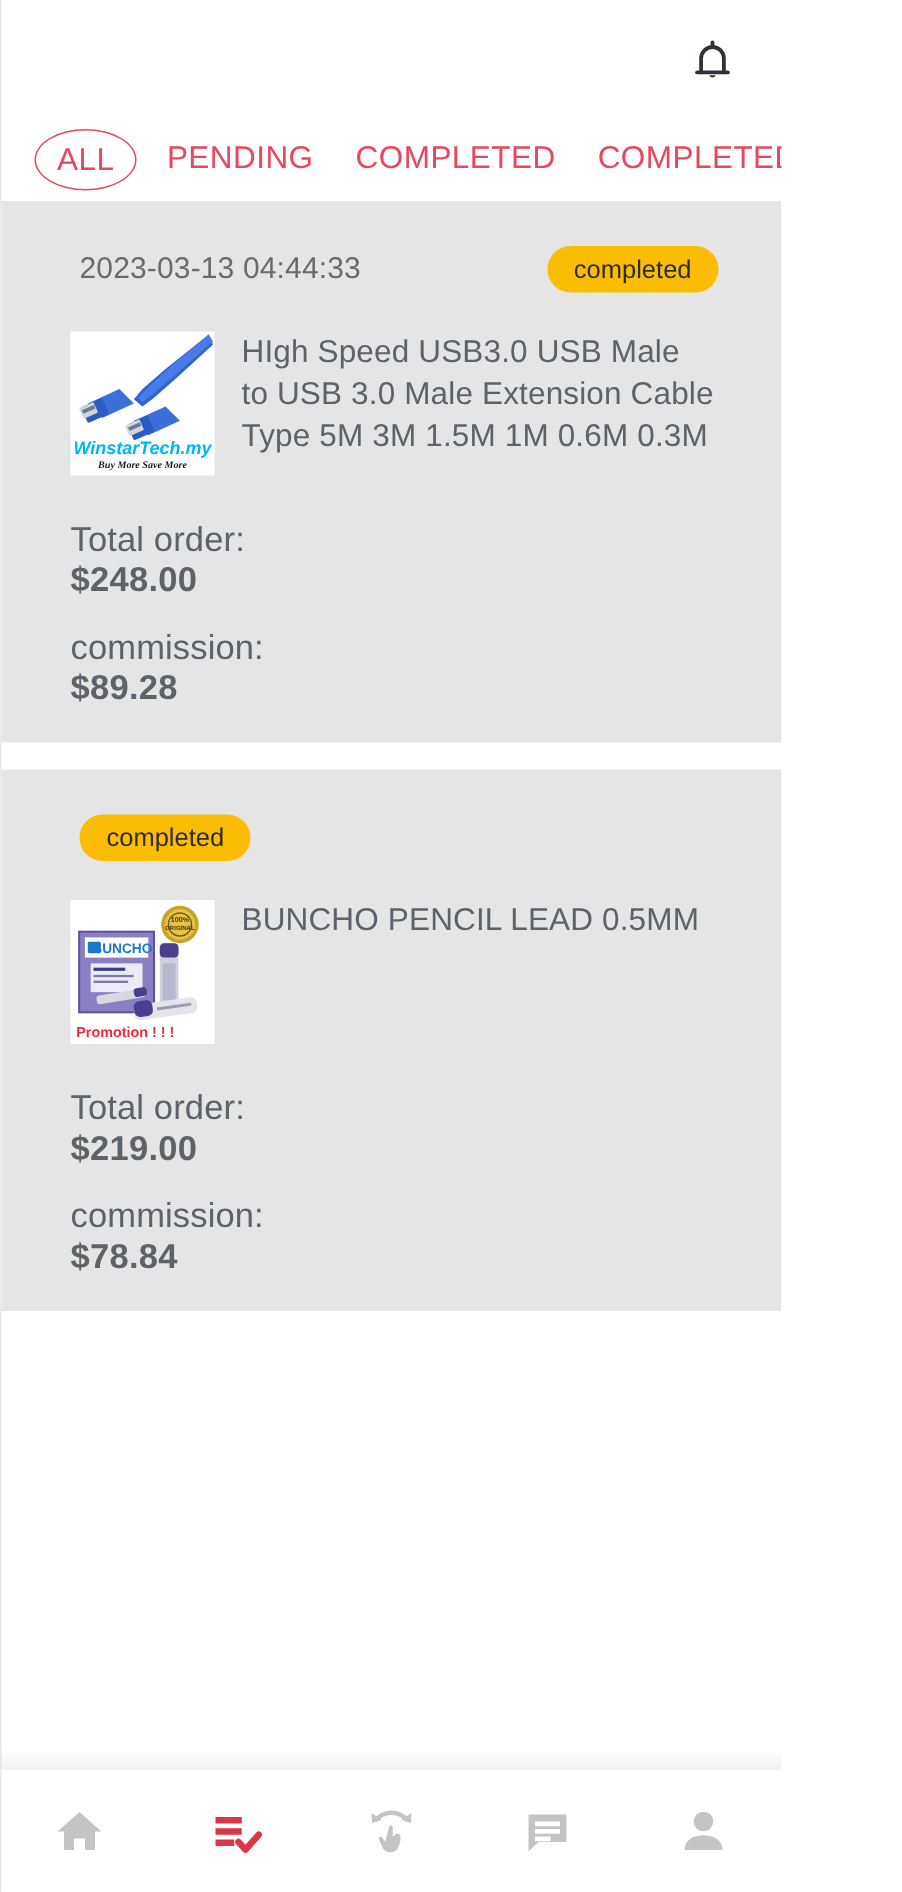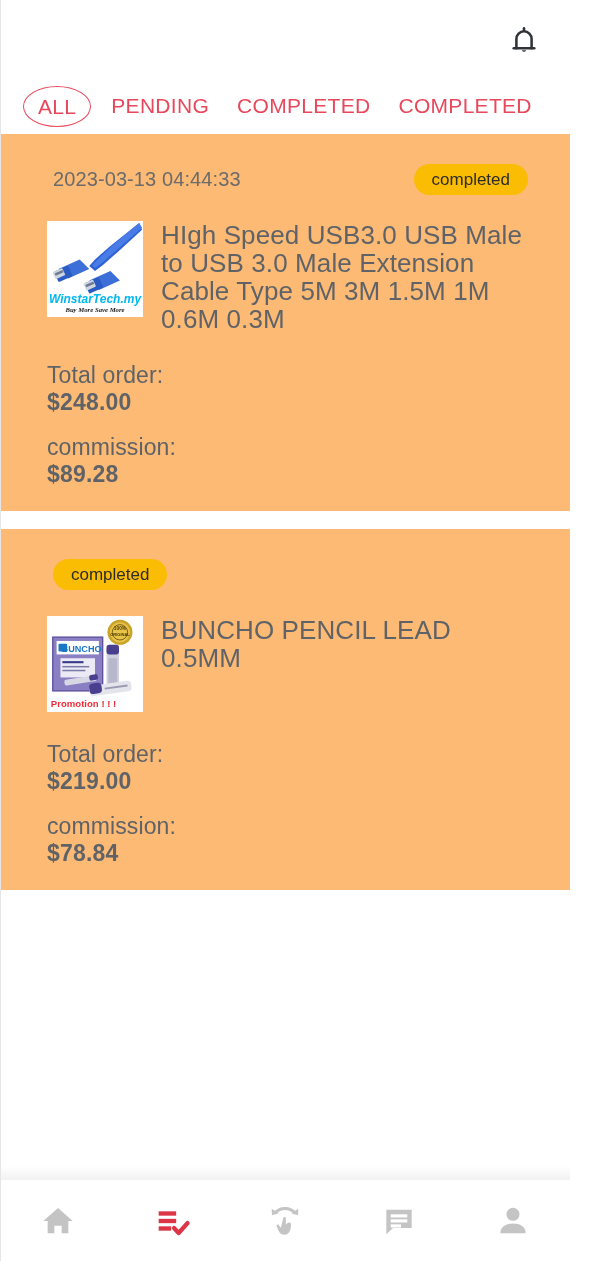--- a/index.html
+++ b/index.html
@@ -9,21 +9,21 @@
   }
   body {
     width: 601px;
     height: 1261px;
     font-family: "Liberation Sans", sans-serif;
     overflow: hidden;
     position: relative;
     color: #5f6368;
   }
   #app {
-    width: 570px;
+    width: 521px;
     height: 1261px;
     position: relative;
     background: #ffffff;
     border-left: 1px solid #e6e6e6;
     box-sizing: border-box;
     overflow: hidden;
   }
 
   
   .header {
@@ -74,21 +74,21 @@
   
   .order-list {
     position: absolute;
     top: 134px;
     left: 0;
     right: 0;
     bottom: 81px;
     overflow: hidden;
   }
   .order-card {
-    background: #fdba74;
+    background: #e5e5e5;
     padding: 0 0 14px 0;
     margin-bottom: 18px;
   }
   .card-top {
     display: flex;
     align-items: center;
     justify-content: space-between;
     padding: 30px 42px 0 52px;
   }
   .order-date {
@@ -116,21 +116,21 @@
     height: 96px;
     flex: 0 0 96px;
     position: relative;
     background: #ffffff;
     overflow: hidden;
   }
   .thumb svg { display: block; width: 100%; height: 100%; }
   .product-title {
     flex: 1;
     margin-left: 18px;
-    font-size: 26px;
+    font-size: 21px;
     line-height: 28px;
     color: #5f6368;
     letter-spacing: 0.1px;
   }
 
   .totals {
     padding: 20px 45px 0 46px;
   }
   .total-row {
     display: flex;

